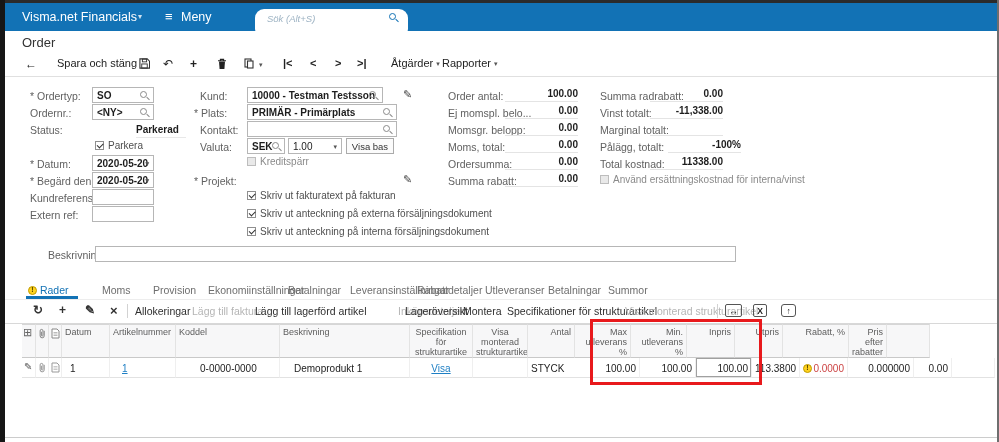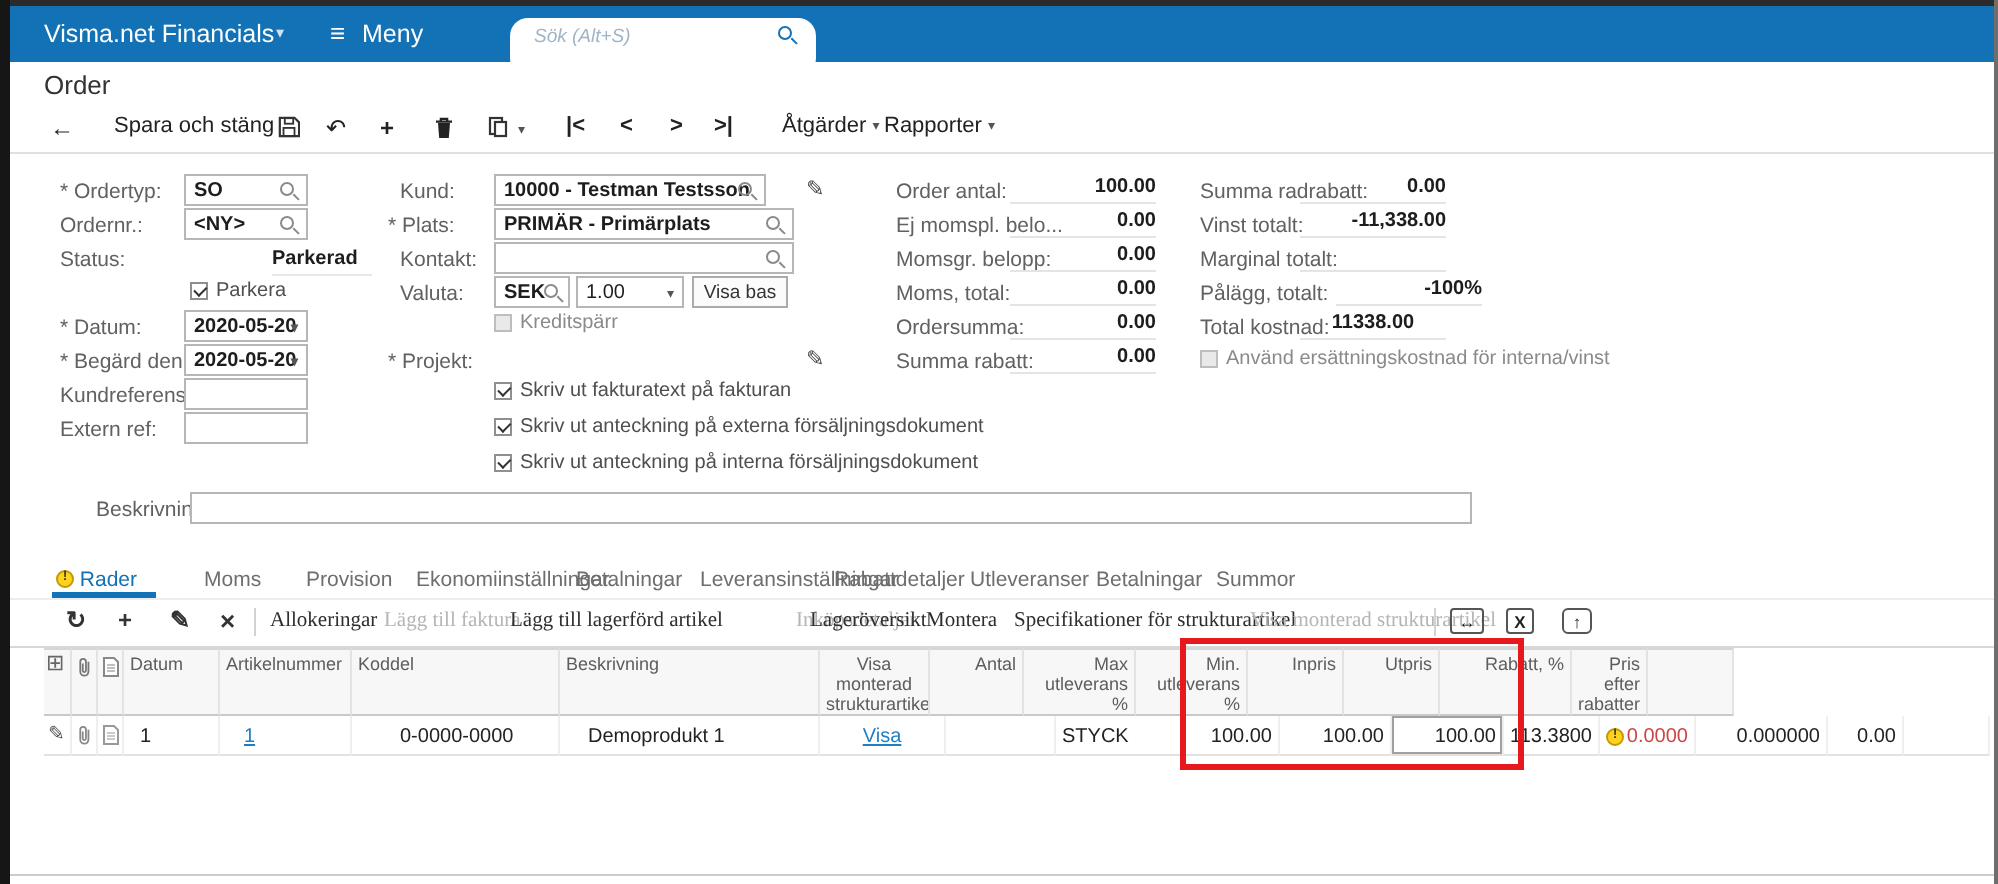--- a/index.html
+++ b/index.html
@@ -44,21 +44,21 @@
   .btn-sm{position:absolute;height:16px;border:1px solid #ababab;background:#fbfbfb;font-size:9.5px;color:#333;text-align:center;box-sizing:border-box;padding-top:2px;}
   
   .tab{position:absolute;top:284px;font-size:10.5px;color:#6e6e6e;white-space:nowrap;}
   .tab.active{color:#1272b5;}
   .tab-underline{position:absolute;left:26px;top:296px;width:52px;height:3px;background:#1272b5;}
   .tabs-border{position:absolute;left:5px;top:299px;width:992px;height:1px;background:#ededed;}
   .warn{display:inline-block;width:9px;height:9px;border-radius:50%;background:#ffd21e;border:1px solid #bf9b00;position:relative;vertical-align:-1px;box-sizing:border-box;}
   .warn::after{content:"!";position:absolute;left:0;right:0;top:-1.5px;text-align:center;font-size:7px;font-weight:bold;color:#4d3e00;}
   
   .gridbar{position:absolute;left:5px;top:300px;width:992px;height:23px;border-bottom:1px solid #d8d8d8;background:#fff;}
-  .gb{position:absolute;top:5px;font-size:10.5px;color:#2e2e2e;white-space:nowrap;font-family:Liberation Serif, serif;}
+  .gb{position:absolute;top:5px;font-size:10.5px;color:#2e2e2e;white-space:nowrap;}
   .gb.dis{color:#b5b5b5;}
   .gb-ico{position:absolute;top:3px;font-size:12px;color:#333;font-weight:bold;}
   .vsep{position:absolute;top:4px;width:1px;height:14px;background:#d2d2d2;}
   .icobox{position:absolute;top:4px;height:13px;border:1px solid #555;border-radius:2px;font-size:8.5px;color:#222;text-align:center;box-sizing:border-box;padding-top:1px;font-weight:bold;}
   
   .grid{position:absolute;left:22px;top:324px;width:973px;}
   .g-row{display:flex;}
   .gh{box-sizing:border-box;background:#f7f7f8;border-right:1px solid #e3e3e3;border-top:1px solid #d6d6d6;border-bottom:1px solid #c9c9c9;font-size:9px;color:#5d5d5d;padding:2px 3px;height:34px;line-height:1.12;overflow:hidden;}
   .gc{box-sizing:border-box;background:#fff;border-right:1px solid #efefef;border-bottom:1px solid #e2e2e2;font-size:10px;color:#222;padding:5px 3px 3px;height:20px;white-space:nowrap;overflow:hidden;}
   .num{text-align:right;}
@@ -185,21 +185,21 @@
 
   <span class="lbl" style="left:600px;top:90px;">Summa radrabatt:</span>
   <span class="uval" style="left:650px;top:88px;width:73px;">0.00</span>
   <span class="lbl" style="left:600px;top:107px;">Vinst totalt:</span>
   <span class="uval" style="left:650px;top:105px;width:73px;">-11,338.00</span>
   <span class="lbl" style="left:600px;top:124px;">Marginal totalt:</span>
   <span class="uval" style="left:650px;top:122px;width:73px;height:11px;"></span>
   <span class="lbl" style="left:600px;top:141px;">Pålägg, totalt:</span>
   <span class="uval" style="left:650px;top:139px;width:73px;margin-left:18px;">-100%</span>
   <span class="lbl" style="left:600px;top:158px;">Total kostnad:</span>
-  <span class="uval" style="left:650px;top:156px;width:73px;text-align:center;">11338.00</span>
+  <span class="uval" style="left:650px;top:156px;width:73px;">11338.00</span>
   <span class="cb dis" style="left:600px;top:175px;"></span>
   <span class="cblbl" style="left:613px;top:174px;color:#8a8a8a;">Använd ersättningskostnad för interna/vinst</span>
 
   <span class="lbl" style="left:48px;top:249px;">Beskrivning:</span>
   <input class="inp" style="left: 95px; top: 246px; width: 641px;">
 
   <span class="tab active" style="left:28px;"><span class="warn"></span> <span>Rader</span></span>
   <div class="tab-underline"></div>
   <span class="tab" style="left:102px;">Moms</span>
   <span class="tab" style="left:153px;">Provision</span>
@@ -243,20 +243,21 @@
       <div class="gh cw3" style="padding:3px 2px;">
           <svg width="9" height="11" viewBox="0 0 9 11">
             <path d="M1 1h5l2 2v7H1z" fill="#fff" stroke="#888"></path>
             <path d="M2.5 4.5h4M2.5 6h4M2.5 7.5h4" stroke="#aaa" stroke-width=".8"></path>
           </svg>
         </div>
       <div class="gh cw4">Datum</div>
       <div class="gh cw5">Artikelnummer</div>
       <div class="gh cw6">Koddel</div>
       <div class="gh cw7">Beskrivning</div>
+      <div class="gh cw8 ctr">Specifikation för strukturartike</div>
       <div class="gh cw9 ctr">Visa monterad strukturartike</div>
       <div class="gh cw11 num">Antal</div>
       <div class="gh cw12 num">Max utleverans %</div>
       <div class="gh cw13 num">Min. utleverans %</div>
       <div class="gh cw14 num">Inpris</div>
       <div class="gh cw15 num">Utpris</div>
       <div class="gh cw16 num">Rabatt, %</div>
       <div class="gh cw17 num">Pris efter rabatter</div>
       <div class="gh cw18"></div>
     </div>

